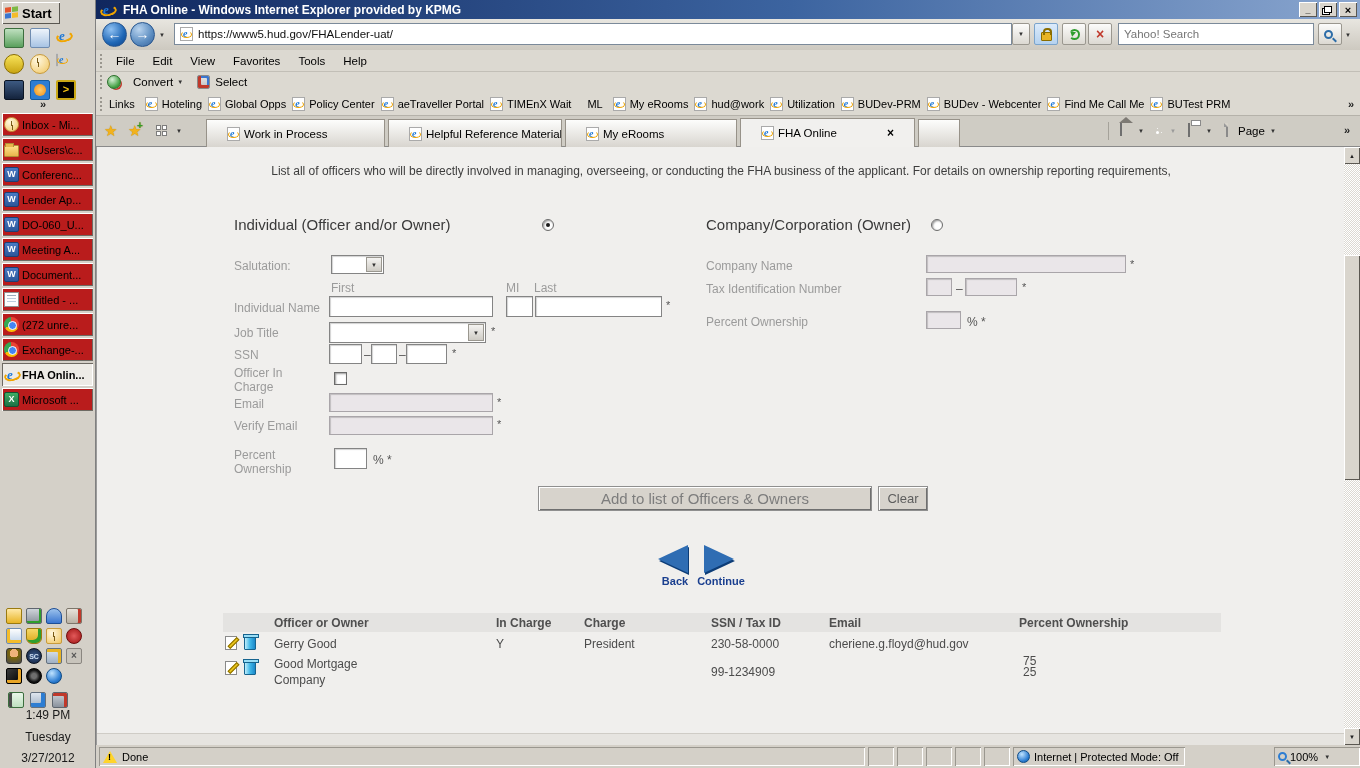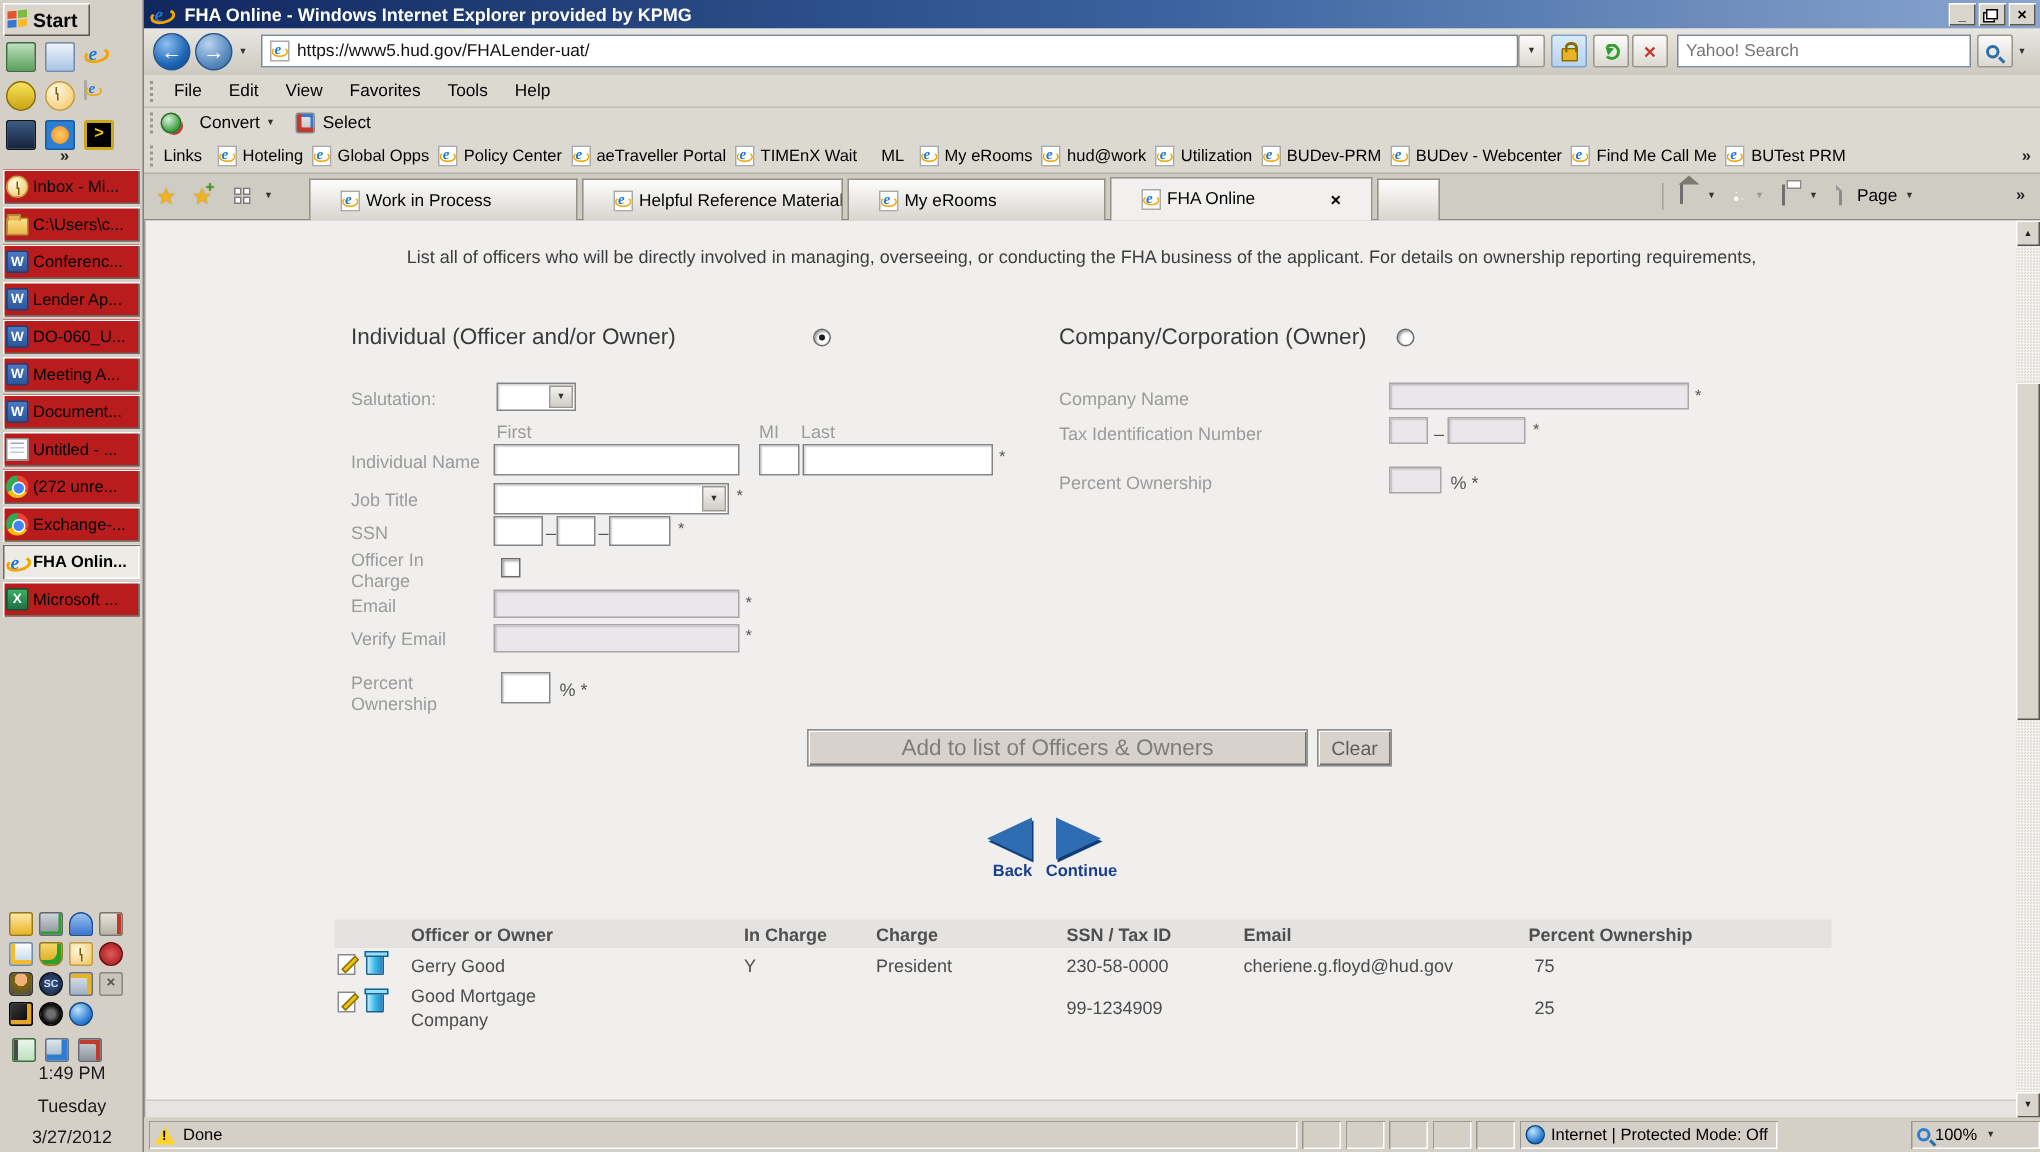--- a/index.html
+++ b/index.html
@@ -448,21 +448,21 @@
       <span class="thdr" style="left:796px;top:3px">Percent Ownership</span>
     </div>
     <div class="abs" style="left:126px;top:487px;width:998px;height:22px">
       <span class="edit-ic" style="left:2px;top:2px"></span>
       <span class="trash-ic" style="left:21px;top:2px"></span>
       <span class="tcell" style="left:51px;top:3px">Gerry Good</span>
       <span class="tcell" style="left:273px;top:3px">Y</span>
       <span class="tcell" style="left:361px;top:3px">President</span>
       <span class="tcell" style="left:488px;top:3px">230-58-0000</span>
       <span class="tcell" style="left:606px;top:3px">cheriene.g.floyd@hud.gov</span>
-      <span class="tcell" style="left:800px;top:3px">75</span>
+      <span class="tcell" style="left:800px;top:20px">75</span>
     </div>
     <div class="abs" style="left:126px;top:507px;width:998px;height:38px">
       <span class="edit-ic" style="left:2px;top:7px"></span>
       <span class="trash-ic" style="left:21px;top:7px"></span>
       <span class="tcell" style="left:51px;top:2px;width:95px;white-space:normal;line-height:16px">Good Mortgage Company</span>
       <span class="tcell" style="left:488px;top:11px">99-1234909</span>
       <span class="tcell" style="left:800px;top:11px">25</span>
     </div>
 
     <div class="abs" style="left:0;top:586px;width:1248px;height:12px;background:#e6e4e0;border-top:1px solid #cfccc6"></div>

